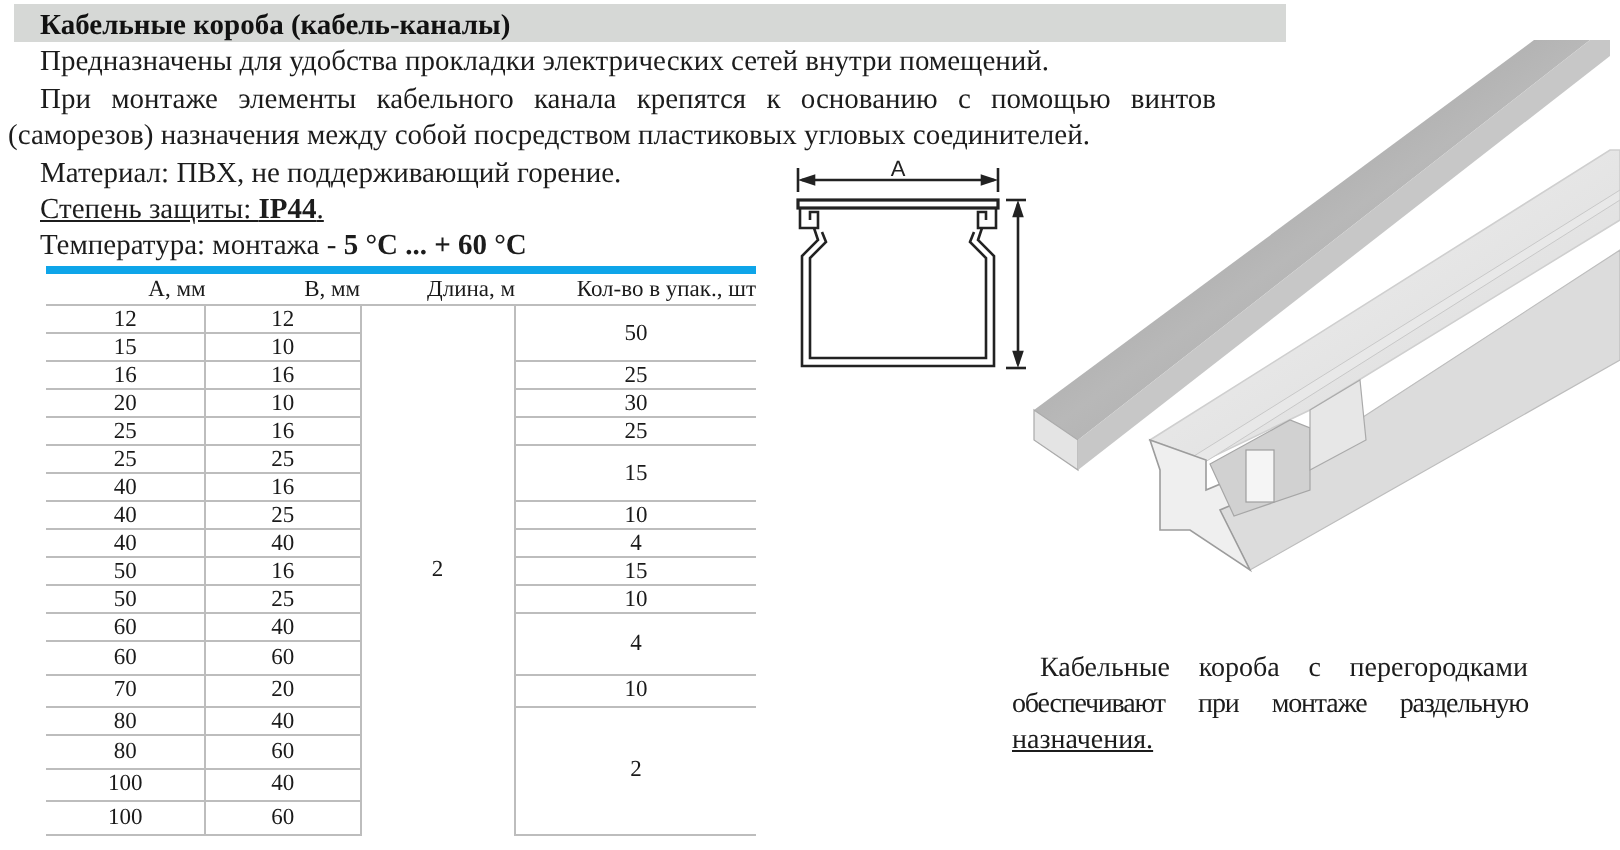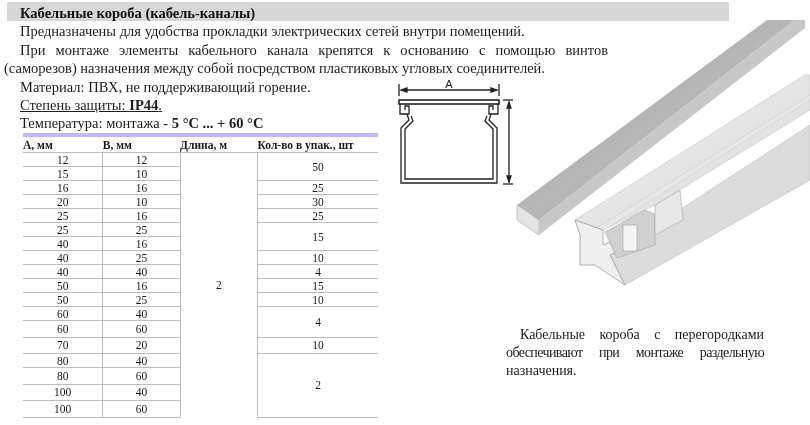--- a/index.html
+++ b/index.html
@@ -1,39 +1,39 @@
 <!DOCTYPE html>
 <html><head>
 <meta charset="utf-8">
 <style>
   html, body { margin:0; padding:0; background:#ffffff; }
   body { width:810px; height:425px; position:relative; overflow:hidden;
          font-family:"Liberation Serif", "DejaVu Serif", serif; color:#1a1a1a; }
-  .hdr { position:absolute; left:7px; top:2px; width:722px; height:19px; background:#d6d8d6; }
+  .hdr { position:absolute; left:7px; top:2px; width:636px; height:19px; background:#d6d8d6; }
   .hdr-title { position:absolute; left:13px; top:3px; font-size:14.5px; font-weight:bold; color:#111; white-space:nowrap; }
   .p { position:absolute; font-size:14.5px; white-space:nowrap; color:#1c1c1c; }
   .p b { font-weight:bold; }
   .just { text-align:justify; text-align-last:justify; white-space:normal; }
 
   table.spec { position:absolute; left:23px; top:133px; width:355px; border-collapse:collapse; font-size:11.5px; }
-  table.spec th { font-weight:bold; height:15px; border-top:4px solid #c4b5fd; border-bottom:1px solid #bdbdbd; padding:0; text-align:left; }
+  table.spec th { font-weight:normal; height:15px; border-top:4px solid #0ea5e9; border-bottom:1px solid #bdbdbd; padding:0; text-align:right; }
   table.spec td { padding:0; text-align:center; border-bottom:1px solid #bdbdbd; line-height:12px; }
   table.spec td.cA { width:80px; border-right:1px solid #bdbdbd; }
   table.spec td.cB { width:77px; border-right:1px solid #bdbdbd; }
   table.spec td.cC { width:77px; border-right:1px solid #bdbdbd; border-bottom:none; }
   table.spec td.cD { width:121px; }
   tr.r14 td { height:13px; }
   tr.r16 td { height:15.5px; }
 
   .diagram { position:absolute; left:393px; top:80px; width:120px; height:110px; }
   .photo { position:absolute; left:505px; top:20px; width:305px; height:270px; }
 
   .caption { position:absolute; left:506px; top:290px; width:258px; font-size:14px; line-height:18px; color:#1c1c1c; }
   .caption div { text-align:justify; text-align-last:justify; }
-  .caption div.last { text-align-last:left; }
+  .caption div.last { text-align-last:left;text-decoration:underline; }
 </style>
 </head>
 <body>
 
 <div class="hdr">
   <div class="hdr-title">Кабельные короба (кабель-каналы)</div>
 </div>
 
 <div class="p" style="left:20px; top:23px;">Предназначены для удобства прокладки электрических сетей внутри помещений.</div>
 <div class="p just" style="left:20px; top:42px; width:588px;">При монтаже элементы кабельного канала крепятся к основанию с помощью винтов</div>

